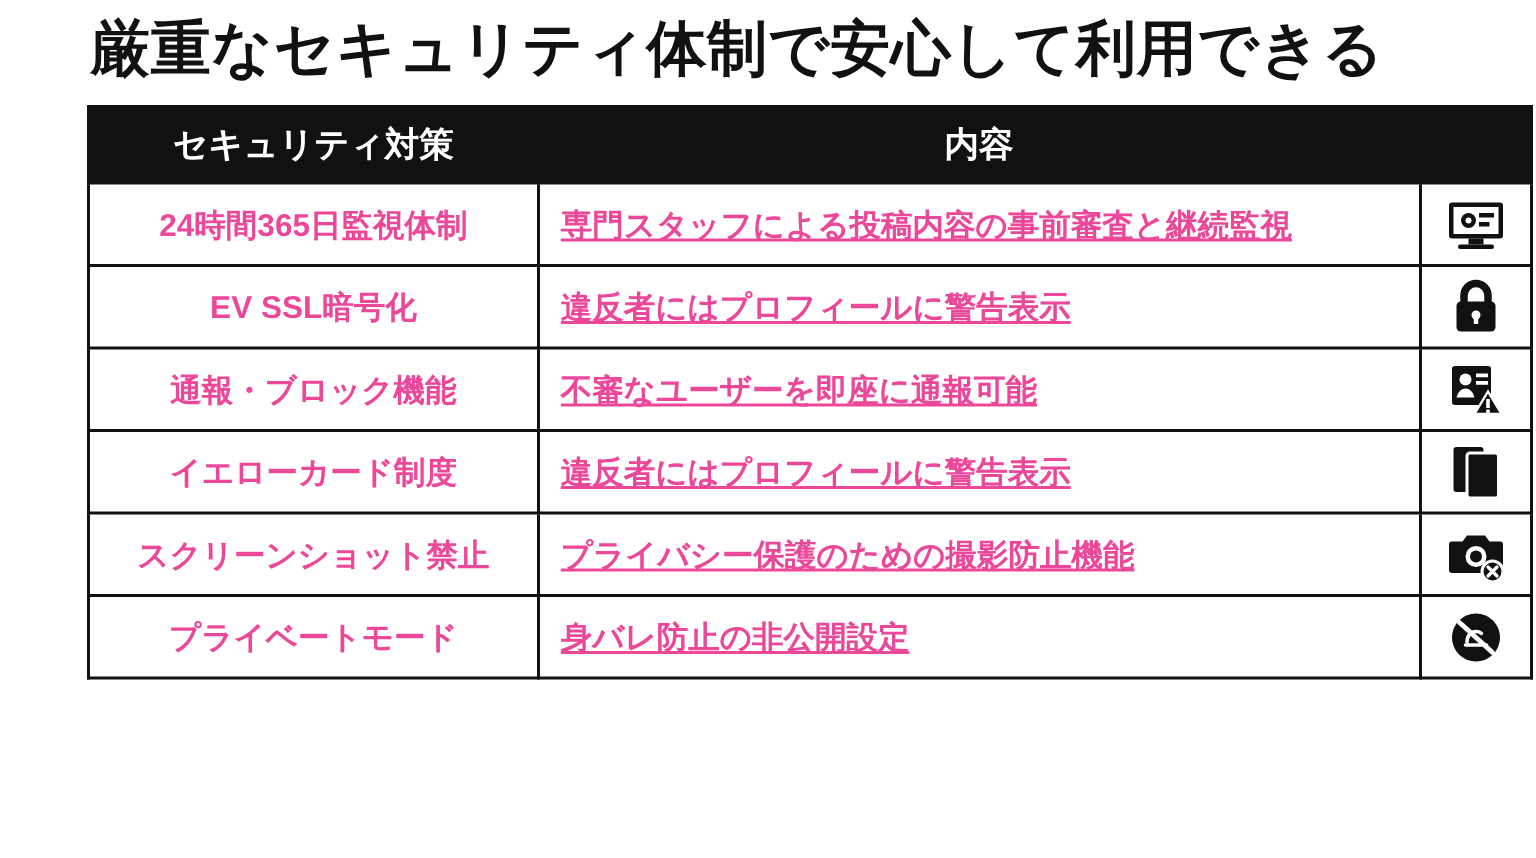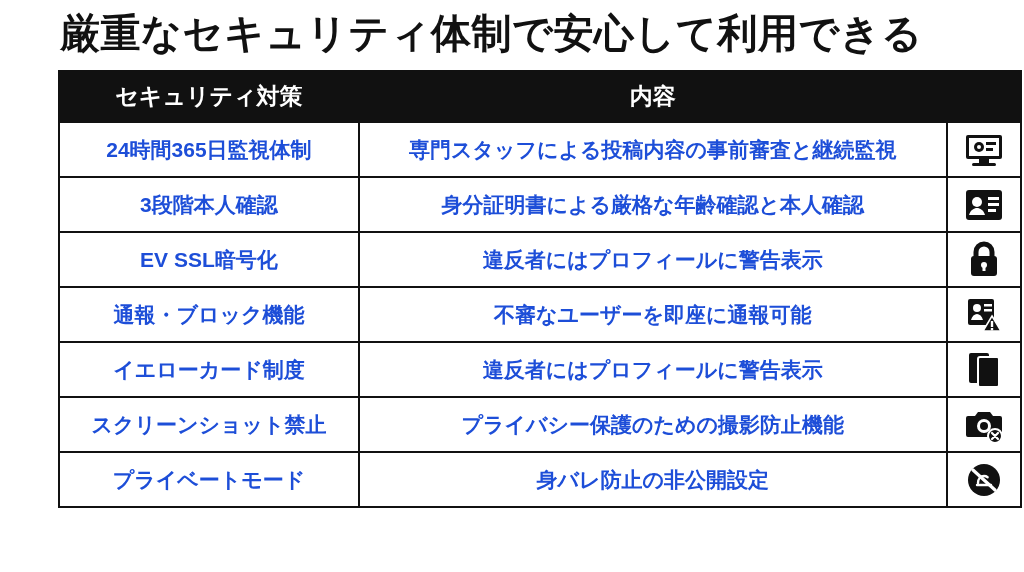--- a/index.html
+++ b/index.html
@@ -55,29 +55,30 @@
     width: 74px;
   }
   .col-measure { width: 298px; }
   .col-detail  { width: 584px; }
   .col-icon    { width: 74px; }
 
   tbody td {
     height: 53px;
     font-size: 21px;
     font-weight: bold;
-    color: #1d4ed8;
+    color: #ec4899;
   }
   tbody td.measure {
     text-align: center;
     padding: 0 6px;
   }
   tbody td.detail {
-    text-align: center;
+    text-align: left;
     padding: 0 14px;
+    text-decoration: underline;
   }
   tbody td.icon-cell {
     text-align: center;
   }
   .icon-box {
     display: flex;
     align-items: center;
     justify-content: center;
     width: 100%;
     height: 100%;
@@ -120,36 +121,20 @@
               <circle cx="16" cy="16" r="2" fill="#ffffff"></circle>
               <rect x="23" y="11" width="10" height="3" fill="#111111"></rect>
               <rect x="23" y="17" width="7" height="3" fill="#111111"></rect>
               <rect x="16" y="28" width="10" height="4" fill="#111111"></rect>
               <rect x="9" y="32" width="24" height="3" rx="1.5" fill="#111111"></rect>
             </svg>
           </div>
         </td>
       </tr>
 
-      <tr>
-        <td class="measure">3段階本人確認</td>
-        <td class="detail">身分証明書による厳格な年齢確認と本人確認</td>
-        <td class="icon-cell">
-          <div class="icon-box">
-            <svg width="40" height="36" viewBox="0 0 40 36" aria-hidden="true">
-              <rect x="2" y="3" width="36" height="30" rx="3" fill="#111111"></rect>
-              <circle cx="13" cy="15" r="5" fill="#ffffff"></circle>
-              <path d="M5 28c1.5-5 5-7 8-7s6.5 2 8 7z" fill="#ffffff"></path>
-              <rect x="24" y="10" width="11" height="3" fill="#ffffff"></rect>
-              <rect x="24" y="16" width="11" height="3" fill="#ffffff"></rect>
-              <rect x="24" y="22" width="8" height="3" fill="#ffffff"></rect>
-            </svg>
-          </div>
-        </td>
-      </tr>
 
       <tr>
         <td class="measure">EV SSL暗号化</td>
         <td class="detail">違反者にはプロフィールに警告表示</td>
         <td class="icon-cell">
           <div class="icon-box">
             <svg width="34" height="38" viewBox="0 0 34 38" aria-hidden="true">
               <path d="M9 16v-5a8 8 0 0 1 16 0v5" fill="none" stroke="#111111" stroke-width="5"></path>
               <rect x="4" y="15" width="26" height="20" rx="3" fill="#111111"></rect>
               <circle cx="17" cy="24" r="3" fill="#ffffff"></circle>

